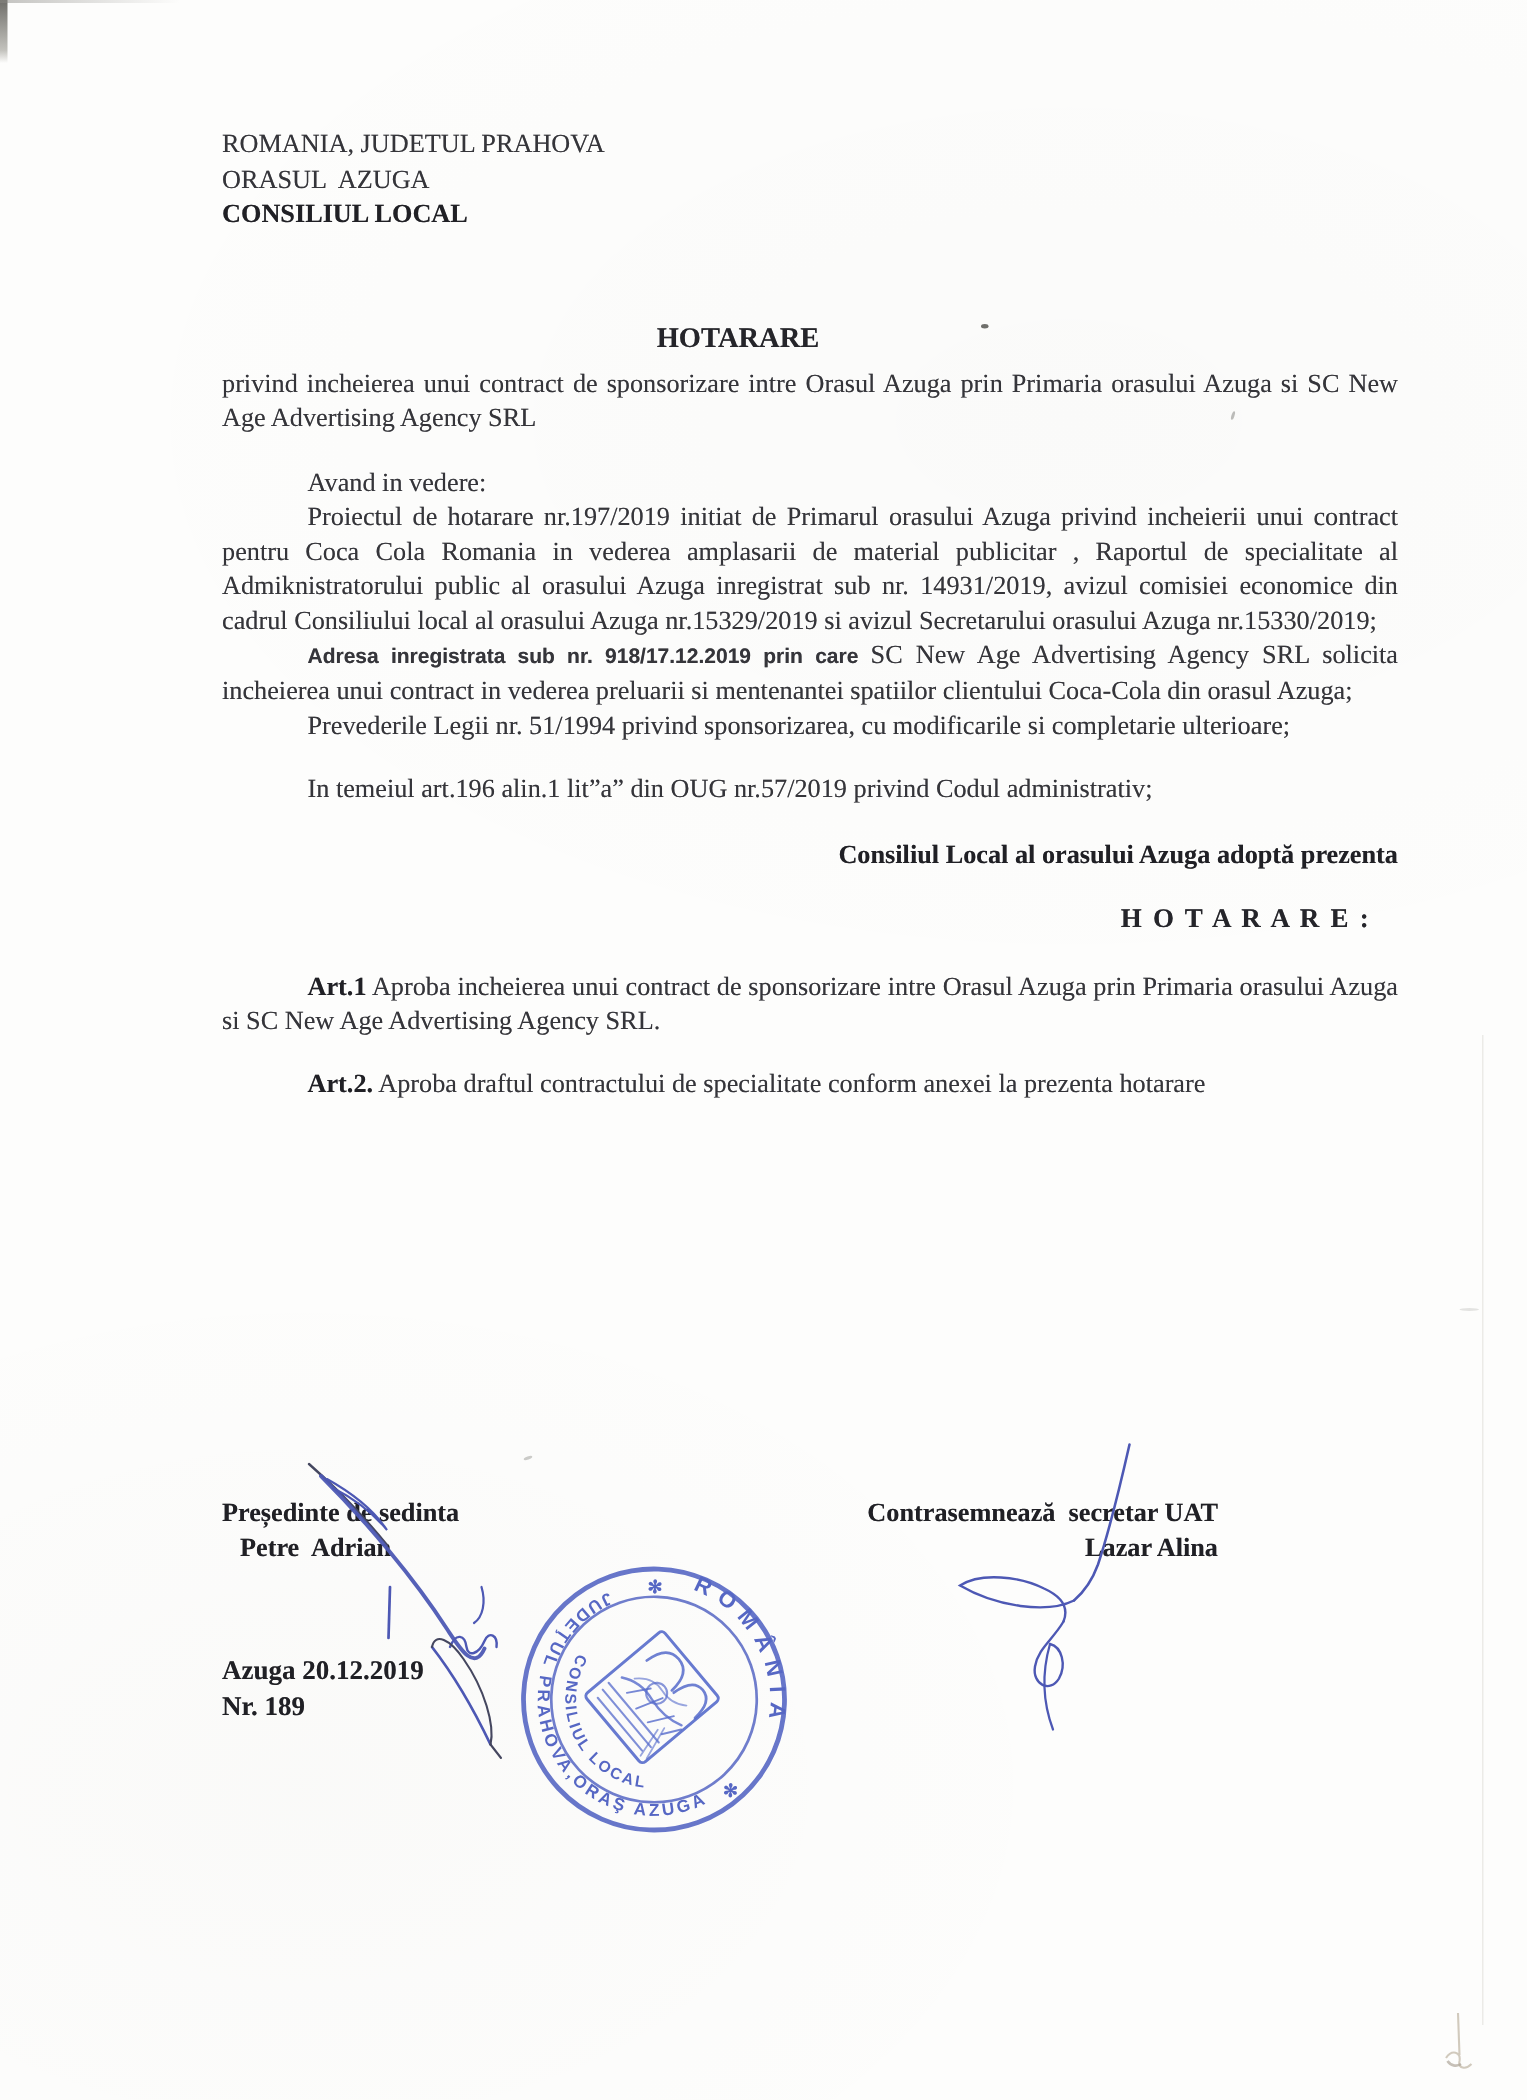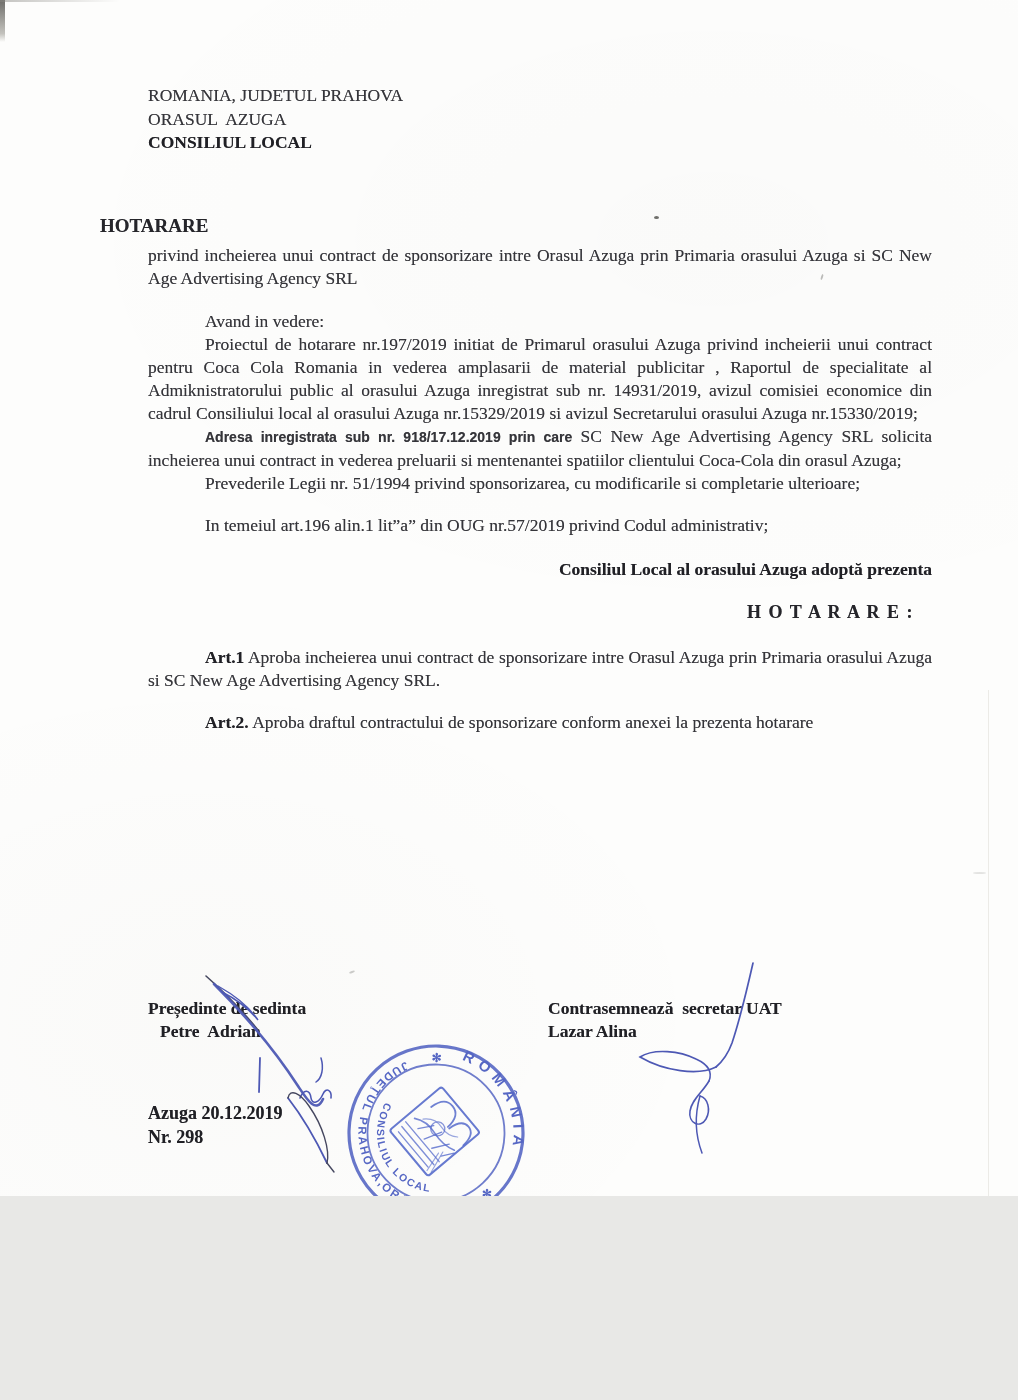--- a/index.html
+++ b/index.html
@@ -1,18 +1,18 @@
 <!DOCTYPE html>
 <html><head>
 <meta charset="utf-8">
 <style>
   html,body{margin:0;padding:0;background:#e8e8e6;}
   .page{
     position:relative;
-    width:1018px;height:1196px;
+    width:1018px;height:1400px;
     margin:0 auto;
     background:
       radial-gradient(1200px 700px at 70% 20%, rgba(0,0,0,0.012), transparent 60%),
       radial-gradient(900px 600px at 20% 85%, rgba(60,50,30,0.015), transparent 60%),
       #fdfdfc;
     overflow:hidden;
     font-family:"Liberation Serif", serif;
     color:#35353a;
   }
   
@@ -32,41 +32,41 @@
     position:absolute;left:148px;top:84px;width:784px;
     font-size:17.5px;line-height:23px;
     text-shadow:0 0 .4px rgba(55,55,60,.55);
   }
   .content p{margin:0;}
   .hdr{line-height:23.5px;}
   .bold{font-weight:bold;color:#202025;}
   .keep-ws{white-space:pre-wrap;}
   .title{
     font-weight:bold;color:#25252a;font-size:19px;
-    text-align:left;margin-top:59px !important;
+    text-align:center;margin-top:59px !important;
     transform:translateX(-48px);
   }
   .subtitle{margin-top:7px !important;text-align:justify;}
   .preamble{margin-top:40px !important;text-indent:57px;}
   .par{text-indent:57px;text-align:justify;}
   .sans{font-family:"Liberation Sans",sans-serif;font-size:14px;font-weight:bold;}
   .mt19{margin-top:19px !important;}
   .mt20{margin-top:20px !important;}
   .mt22{margin-top:22px !important;}
   .adoption{margin-top:21px !important;text-indent:10px;font-weight:bold;color:#202025;text-align:right;}
   .decision{
     font-weight:bold;color:#25252a;font-size:18px;letter-spacing:1.5px;
     text-align:right;margin-top:20px !important;transform:translateX(-18px);
   }
   
   .sig-left{position:absolute;left:148px;top:997px;font-size:17.5px;line-height:23px;
     font-weight:bold;color:#202025;text-shadow:0 0 .4px rgba(55,55,60,.5);}
   .sig-left .name{padding-left:12px;}
   .sig-right{position:absolute;left:548px;top:997px;width:264px;font-size:17.5px;
-    line-height:23px;font-weight:bold;color:#202025;text-align:left;
+    line-height:23px;font-weight:bold;color:#202025;text-align:right;
     text-shadow:0 0 .4px rgba(55,55,60,.5);}
   .issue{position:absolute;left:148px;top:1102px;font-size:18px;line-height:23.5px;
     font-weight:bold;color:#202025;text-shadow:0 0 .4px rgba(55,55,60,.5);}
   
   .ink-overlay{position:absolute;left:140px;top:940px;pointer-events:none;}
   .stamp{position:absolute;left:341px;top:1038px;opacity:.93;transform:rotate(2deg);}
   .corner-mark{position:absolute;left:952px;top:1340px;opacity:.7;}
 </style>
 </head>
 <body>
@@ -97,37 +97,37 @@
 
     <p class="par">Prevederile Legii nr. 51/1994 privind sponsorizarea, cu modificarile si completarie ulterioare;</p>
     <p class="par mt19">In temeiul art.196 alin.1 lit”a” din OUG nr.57/2019 privind Codul administrativ;</p>
 
     <p class="adoption">Consiliul Local al orasului Azuga adoptă prezenta</p>
 
     <p class="decision">H O T A R A R E :</p>
 
     <p class="par mt22"><span class="bold">Art.1</span><span> Aproba incheierea unui contract de sponsorizare intre Orasul Azuga prin Primaria orasului Azuga si SC New Age Advertising Agency SRL.</span></p>
 
-    <p class="par mt19"><span class="bold">Art.2.</span><span> Aproba draftul contractului de sponsorizare  conform anexei la prezenta hotarare</span></p>
+    <p class="par mt19"><span class="bold">Art.2.</span><span> Aproba draftul contractului de specialitate  conform anexei la prezenta hotarare</span></p>
 
   </div>
 
   <div class="sig-left">
     <div>Președinte de sedinta</div>
     <div class="name keep-ws">Petre  Adrian</div>
   </div>
 
   <div class="sig-right">
     <div class="keep-ws">Contrasemnează  secretar UAT</div>
     <div>Lazar Alina</div>
   </div>
 
   <div class="issue">
     <div>Azuga 20.12.2019</div>
-    <div>Nr. 298</div>
+    <div>Nr. 189</div>
   </div>
 
   <svg class="ink-overlay" width="740" height="270" viewBox="0 0 740 270" fill="none">
 
     <g stroke-linecap="round">
       <path d="M66,36 C82,50 100,68 118,90" stroke="#45475f" stroke-width="1.6"></path>
       <path d="M74,44 C104,74 136,112 158,146 C166,158 176,175 183,159" stroke="#4d58b4" stroke-width="2.6" opacity="0.95"></path>
       <path d="M78,46 C96,56 110,68 118,80 C108,68 94,58 82,52" stroke="#4d58b4" stroke-width="1.4"></path>
       <path d="M120,118 L119,152" stroke="#4d58b4" stroke-width="1.8"></path>
       <path d="M181,118 C184,128 182,138 176,142" stroke="#4d58b4" stroke-width="1.5"></path>

